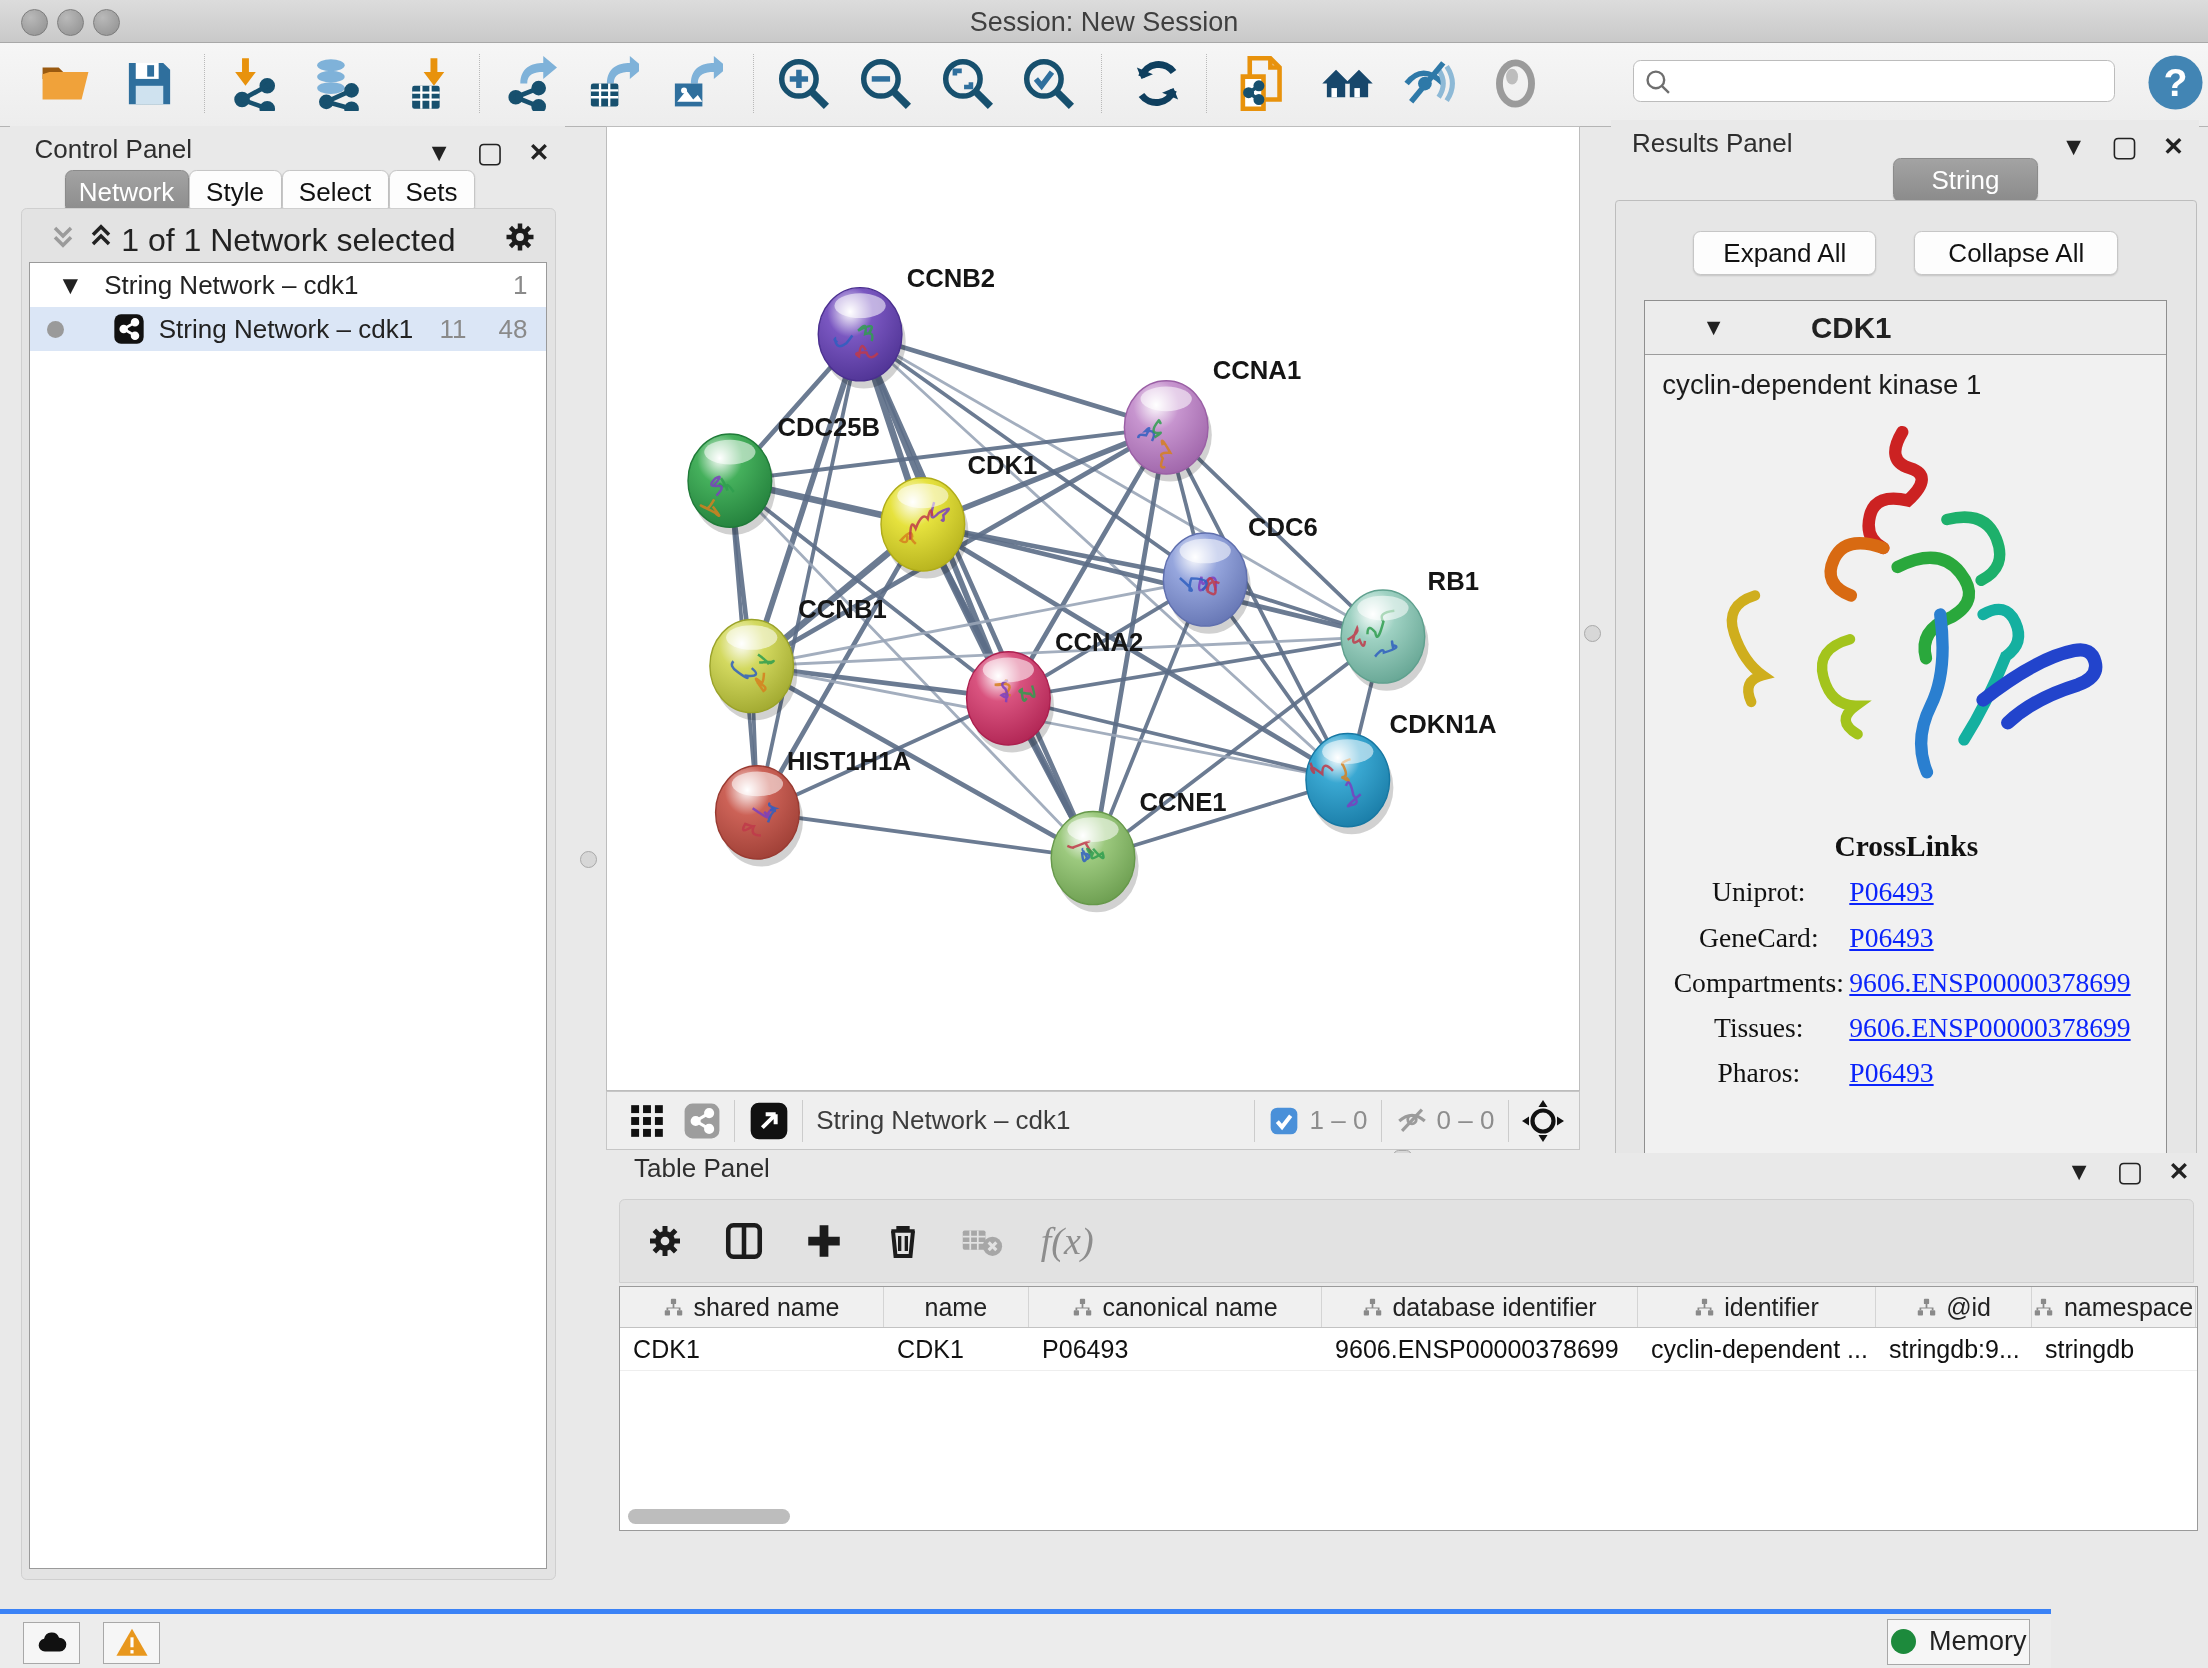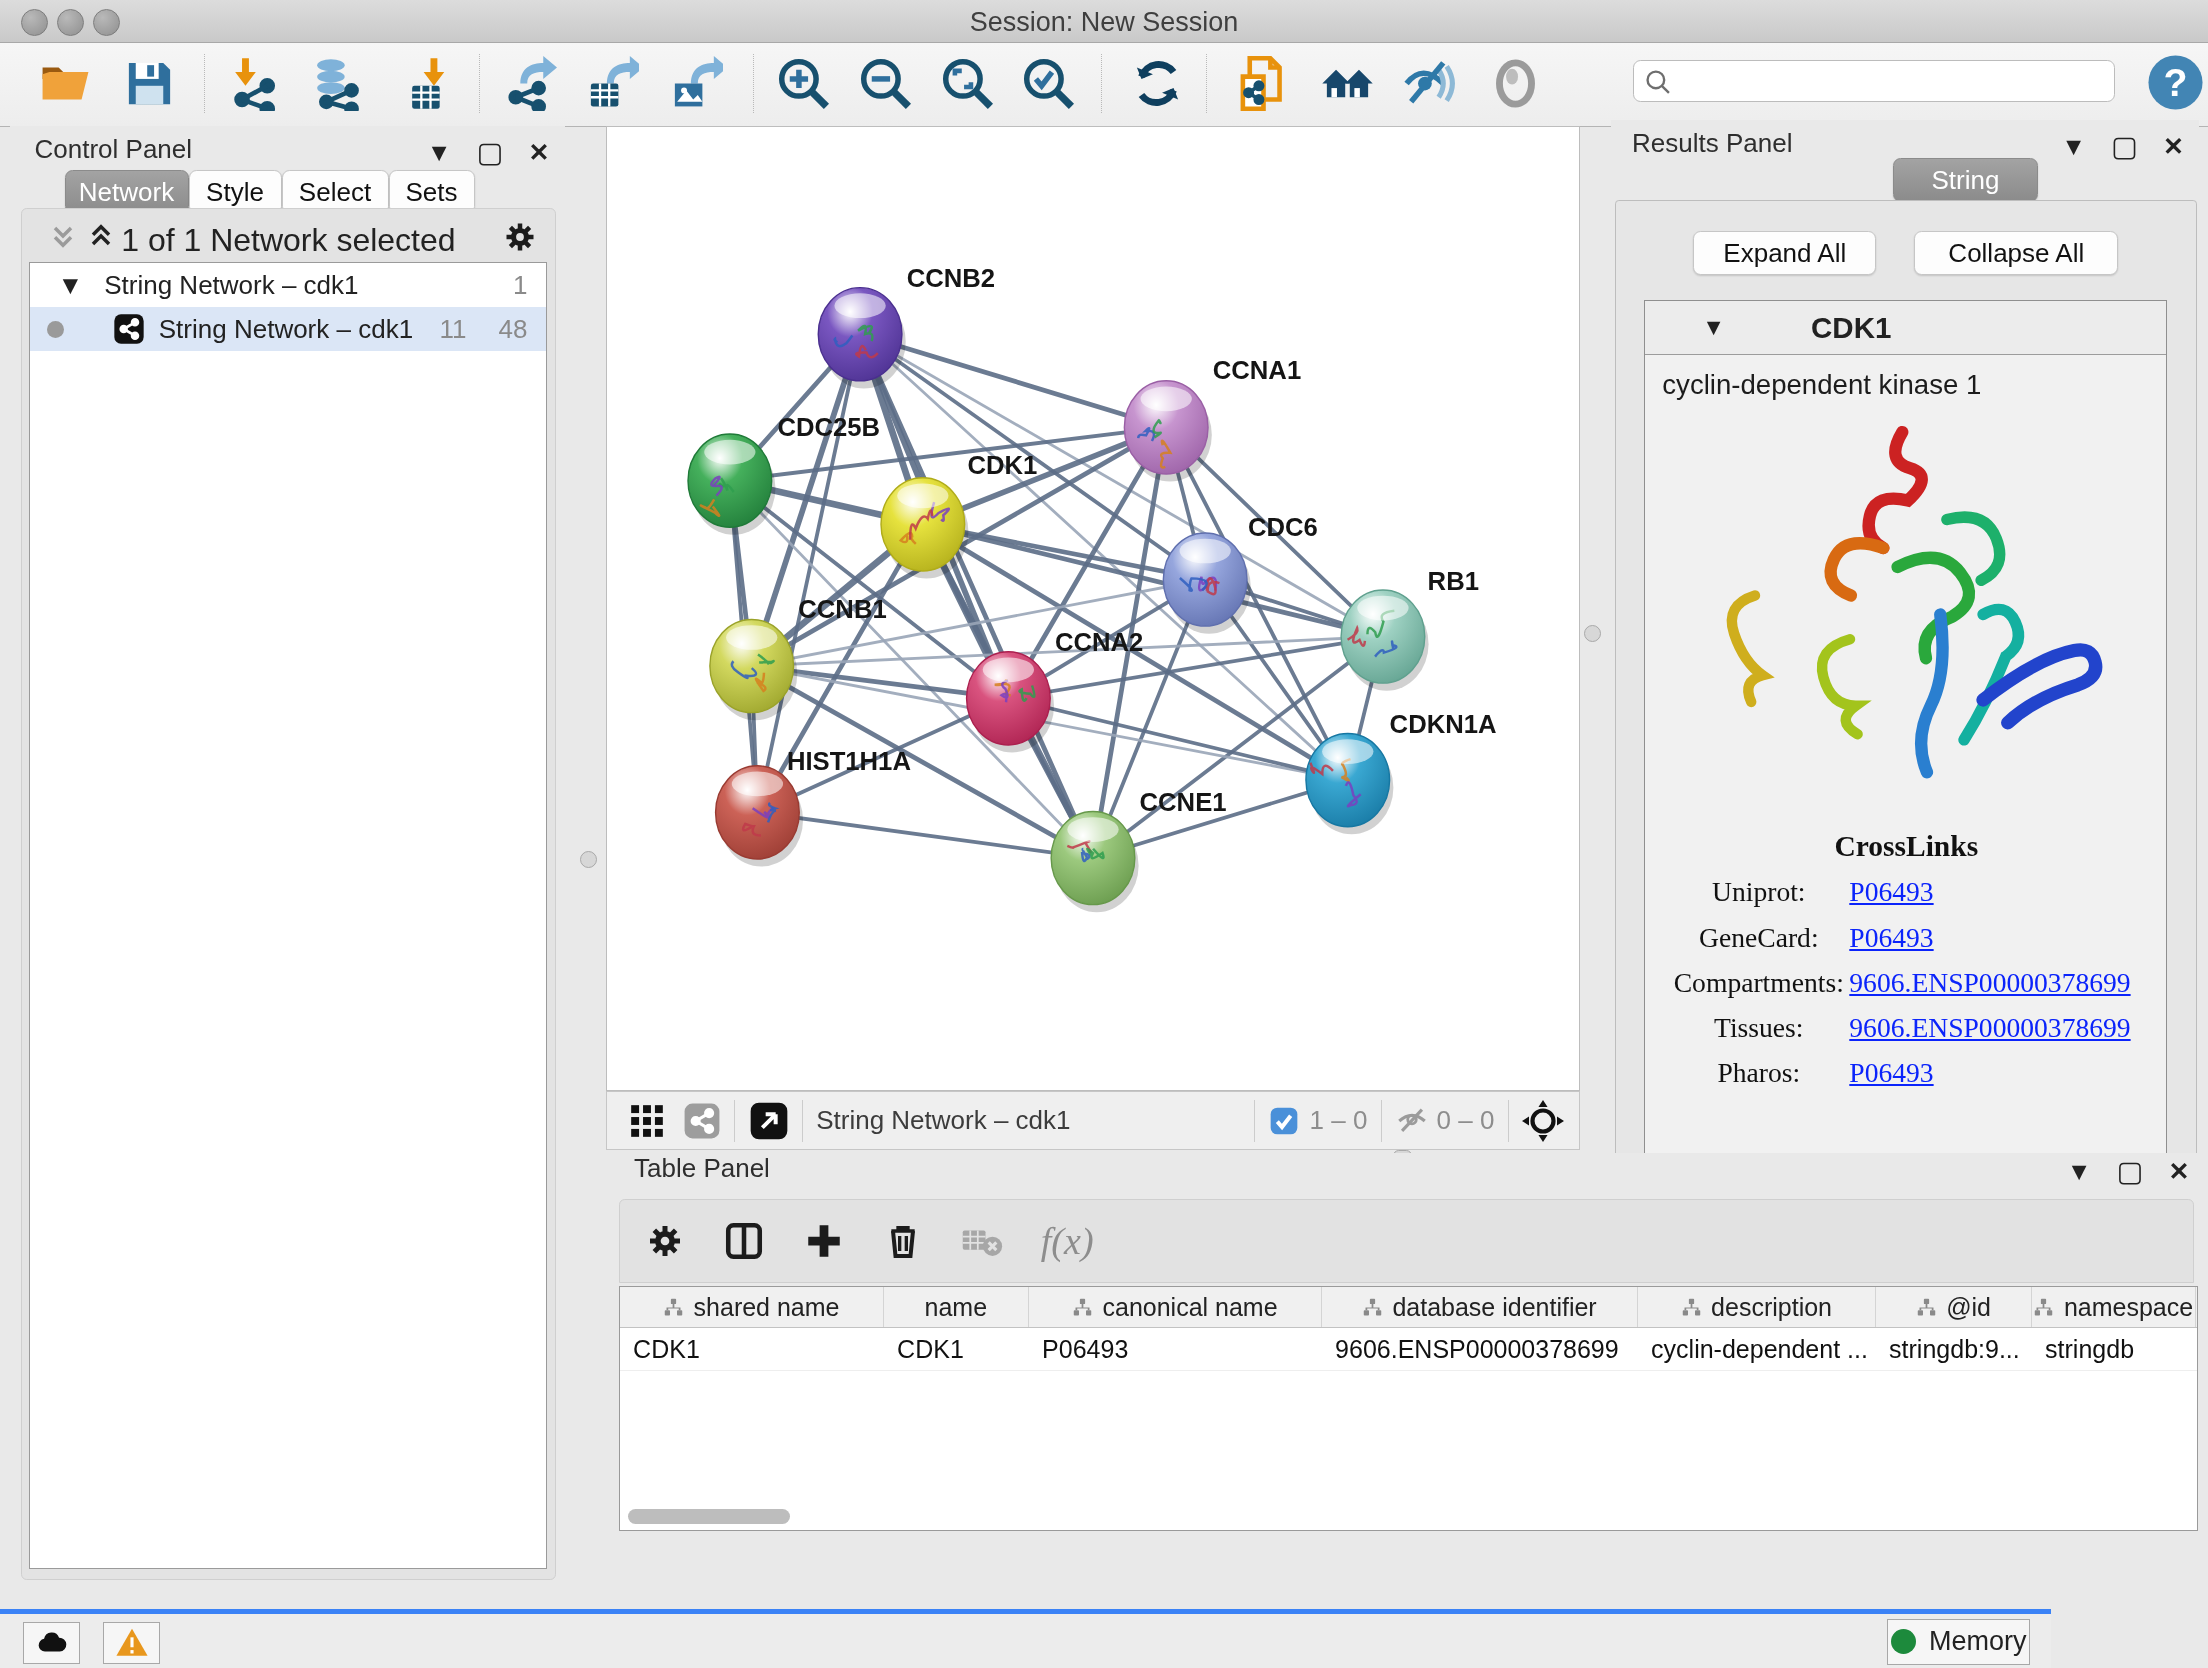--- a/index.html
+++ b/index.html
@@ -779,21 +779,21 @@
             <span>
               <svg width="21" height="21" viewBox="0 0 24 24">
                 <g fill="#8a8a8a">
                   <rect x="9" y="2" width="6" height="6" rx="1"></rect>
                   <rect x="2" y="15" width="6" height="6" rx="1"></rect>
                   <rect x="16" y="15" width="6" height="6" rx="1"></rect>
                   <path d="M11 8v4H4v3h2v-2h12v2h2v-3h-7V8z"></path>
                 </g>
               </svg>
             </span>
-            <span>description</span>
+            <span>identifier</span>
           </div>
           <div class="th" style="width: 156px;">
             <span>
               <svg width="21" height="21" viewBox="0 0 24 24">
                 <g fill="#8a8a8a">
                   <rect x="9" y="2" width="6" height="6" rx="1"></rect>
                   <rect x="2" y="15" width="6" height="6" rx="1"></rect>
                   <rect x="16" y="15" width="6" height="6" rx="1"></rect>
                   <path d="M11 8v4H4v3h2v-2h12v2h2v-3h-7V8z"></path>
                 </g>

